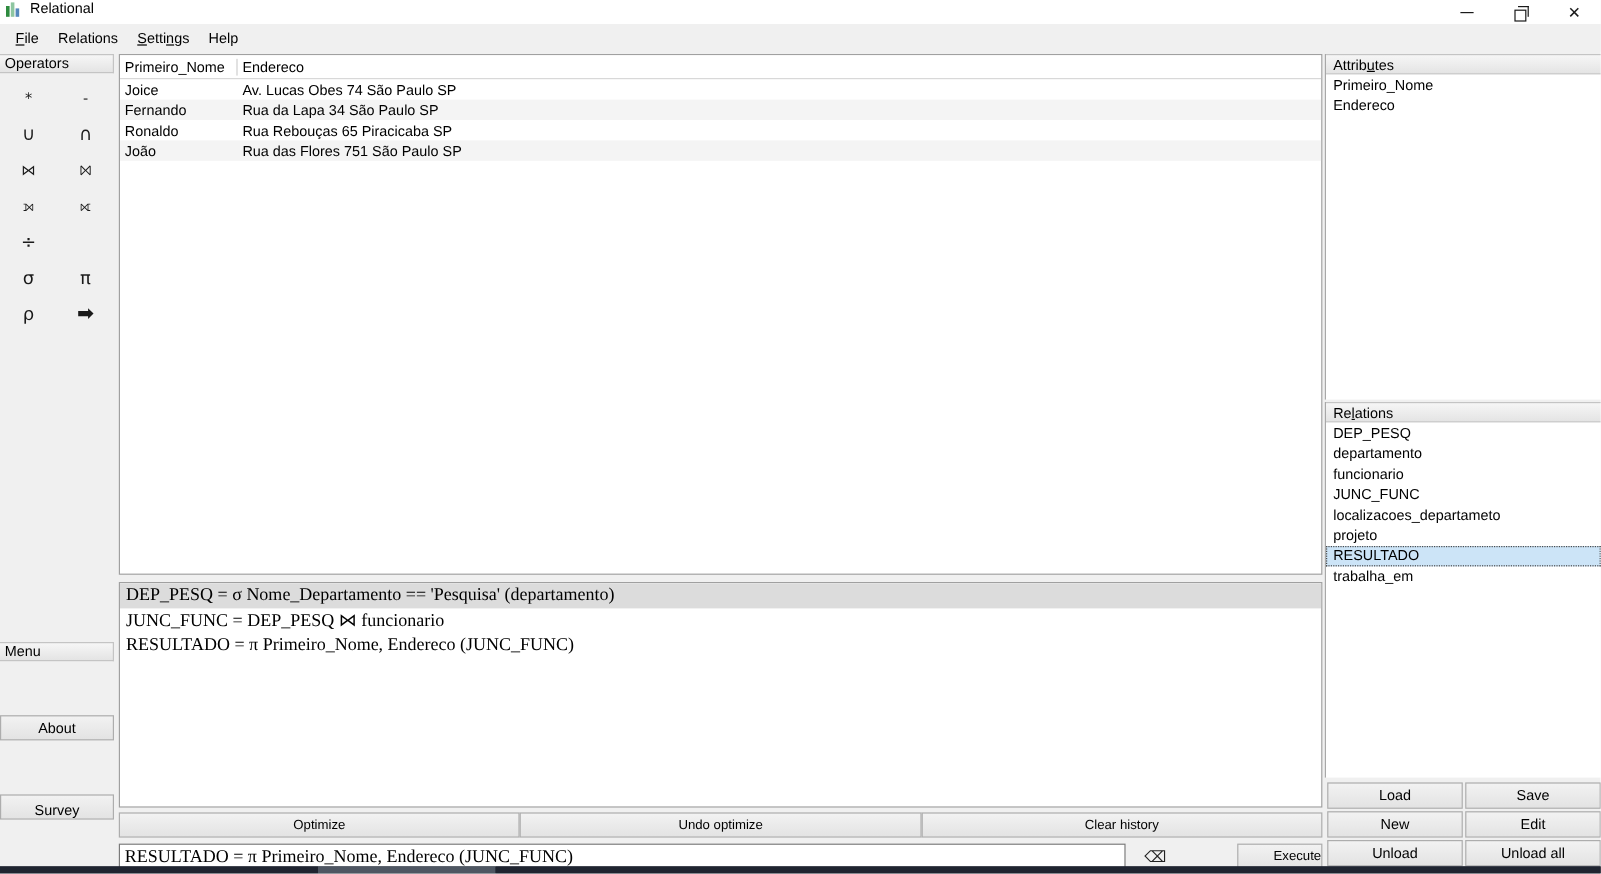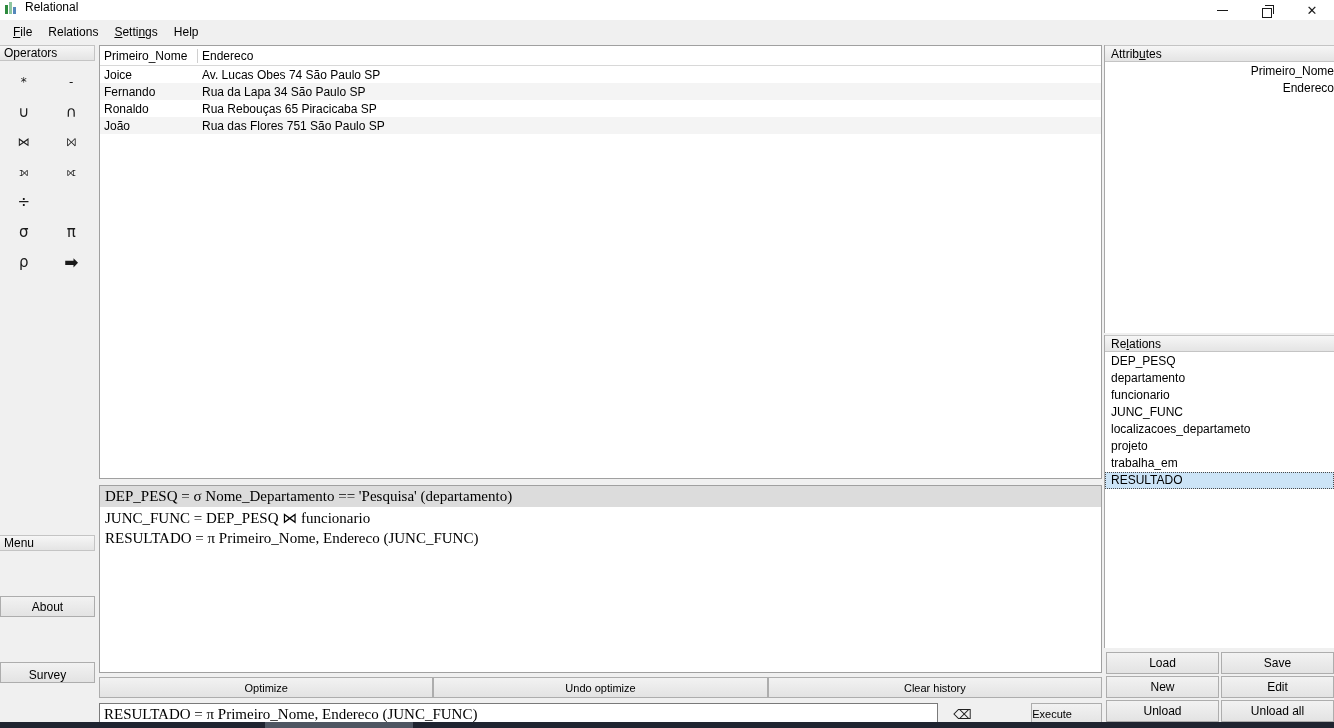--- a/index.html
+++ b/index.html
@@ -267,35 +267,34 @@
     font-family: "DejaVu Sans", sans-serif;
     font-size: 13px;
     color: #222;
     background: transparent;
   }
   .exec-btn {
     width: 74px; height: 22px;
     background: linear-gradient(to bottom, #f2f2f2, #e3e3e3);
     border: 1px solid #adadad;
     box-sizing: border-box;
-    display: flex; align-items: center; justify-content: flex-start;
+    display: flex; align-items: center; justify-content: flex-end;
     font-size: 11px;
     color: #000;
     margin-left: 44px;
   }
 
   
   .attributes {
     position: absolute;
     left: 1104px; top: 45px;
     width: 230px; height: 288px;
     background: #ffffff;
     border-left: 1px solid #a8a8a8;
     box-sizing: border-box;
-    text-align: right;
   }
   .attributes .panel-head,
   .relations .panel-head {
     height: 17px;
     border-left: none; border-right: none;
     border-top: 1px solid #c4c4c4;
     border-bottom: 1px solid #c4c4c4;
     padding-left: 6px;
   }
   .list-body { padding: 1px 0 0 0; }
@@ -507,22 +506,22 @@
     <div class="panel-head">
       <span>Re<span style="text-decoration:underline">l</span>ations</span>
     </div>
     <div class="list-body">
       <div class="list-item">DEP_PESQ</div>
       <div class="list-item">departamento</div>
       <div class="list-item">funcionario</div>
       <div class="list-item">JUNC_FUNC</div>
       <div class="list-item">localizacoes_departameto</div>
       <div class="list-item">projeto</div>
+      <div class="list-item selected">RESULTADO</div>
       <div class="list-item">trabalha_em</div>
-      <div class="list-item selected">RESULTADO</div>
     </div>
   </div>
 
   <div class="rel-actions">
     <div class="btn">
         <span>Load</span>
       </div>
     <div class="btn">
         <span>Save</span>
       </div>

